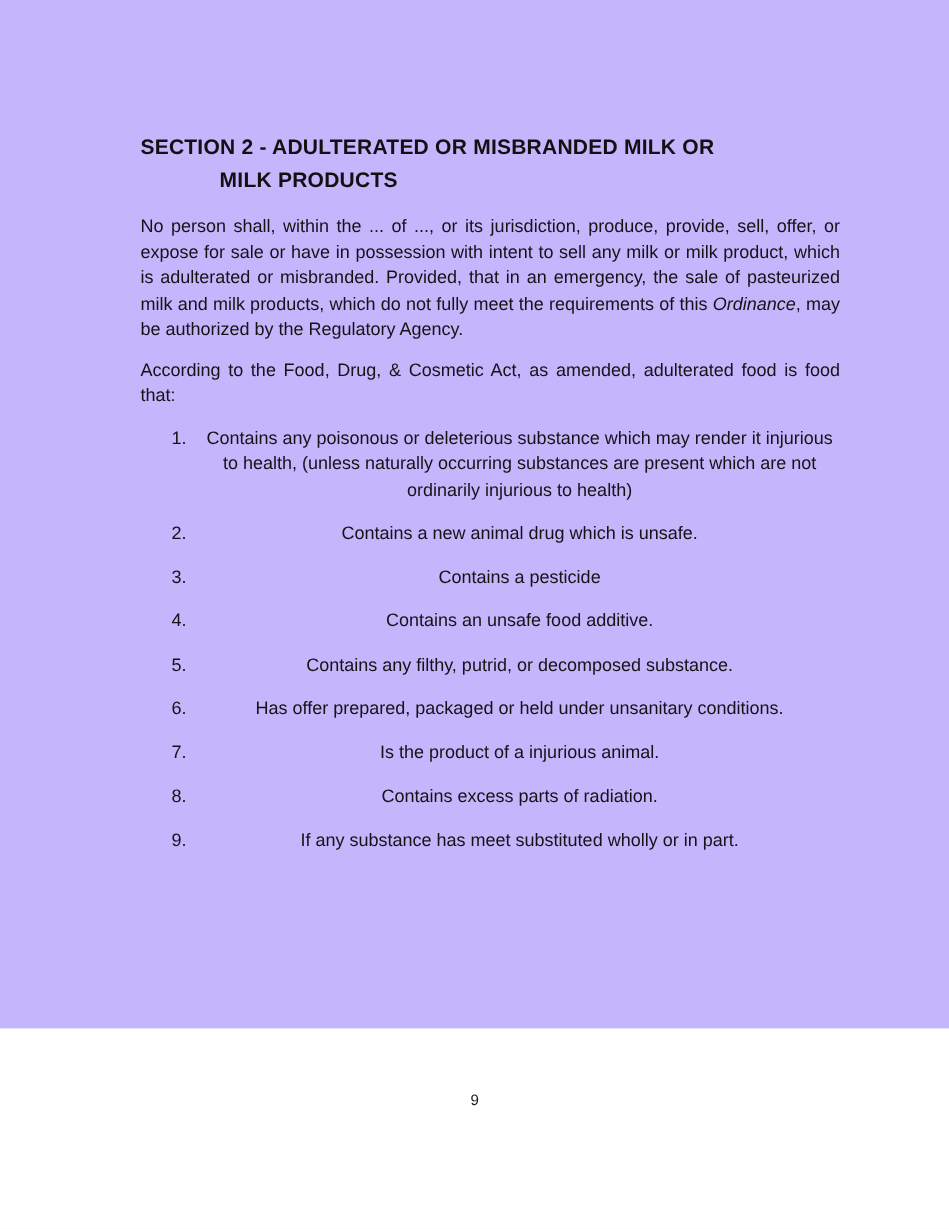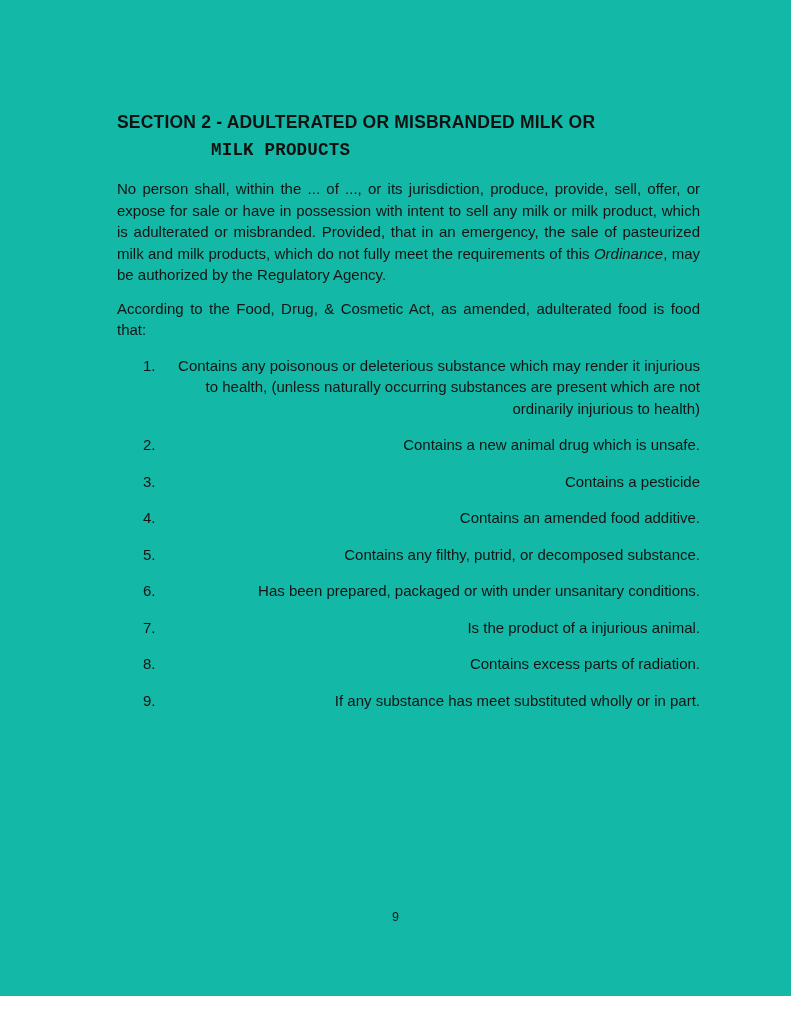--- a/index.html
+++ b/index.html
@@ -7,40 +7,39 @@
   body {
     width: 791px; height: 1024px;
     font-family: "Liberation Sans", sans-serif;
     color: #141414;
     position: relative;
     overflow: hidden;
   }
   .page {
     position: absolute;
     left: 0; top: 0;
-    width: 791px; height: 996px;
-    background: #14b8a6;
+    width: 791px; height: 857px;
+    background: #c4b5fd;
   }
   .content {
     position: absolute;
     left: 117px;
     top: 108px;
     width: 583px;
   }
   .doc-title {
     font-weight: bold;
     font-size: 17.5px;
     line-height: 28px;
     letter-spacing: 0.2px;
     margin-bottom: 14px;
     color: #111111;
   }
   .doc-title .line2 {
-    margin-left: 94px;
-    font-family: Liberation Mono, monospace;
+    margin-left: 66px;
   }
   .para {
     font-size: 15px;
     line-height: 21.5px;
     text-align: justify;
     margin-bottom: 12px;
   }
   .para.last-plain { margin-bottom: 14px; }
   .italic { font-style: italic; }
   .num-list {
@@ -51,21 +50,21 @@
   .list-row {
     display: flex;
     margin-bottom: 15px;
   }
   .list-row .num {
     flex: none;
     width: 23px;
   }
   .list-row .txt {
     flex: 1;
-    text-align: right;
+    text-align: center;
   }
   .page-number {
     position: absolute;
     left: 0;
     top: 910px;
     width: 791px;
     text-align: center;
     font-size: 12.5px;
     color: #1a1a1a;
   }
@@ -94,29 +93,29 @@
       <div class="list-row">
         <span class="num">2.</span>
         <span class="txt">Contains a new animal drug which is unsafe.</span>
       </div>
       <div class="list-row">
         <span class="num">3.</span>
         <span class="txt">Contains a pesticide</span>
       </div>
       <div class="list-row">
         <span class="num">4.</span>
-        <span class="txt">Contains an amended food additive.</span>
+        <span class="txt">Contains an unsafe food additive.</span>
       </div>
       <div class="list-row">
         <span class="num">5.</span>
         <span class="txt">Contains any filthy, putrid, or decomposed substance.</span>
       </div>
       <div class="list-row">
         <span class="num">6.</span>
-        <span class="txt">Has been prepared, packaged or with under unsanitary conditions.</span>
+        <span class="txt">Has offer prepared, packaged or held under unsanitary conditions.</span>
       </div>
       <div class="list-row">
         <span class="num">7.</span>
         <span class="txt">Is the product of a injurious animal.</span>
       </div>
       <div class="list-row">
         <span class="num">8.</span>
         <span class="txt">Contains excess parts of radiation.</span>
       </div>
       <div class="list-row">

